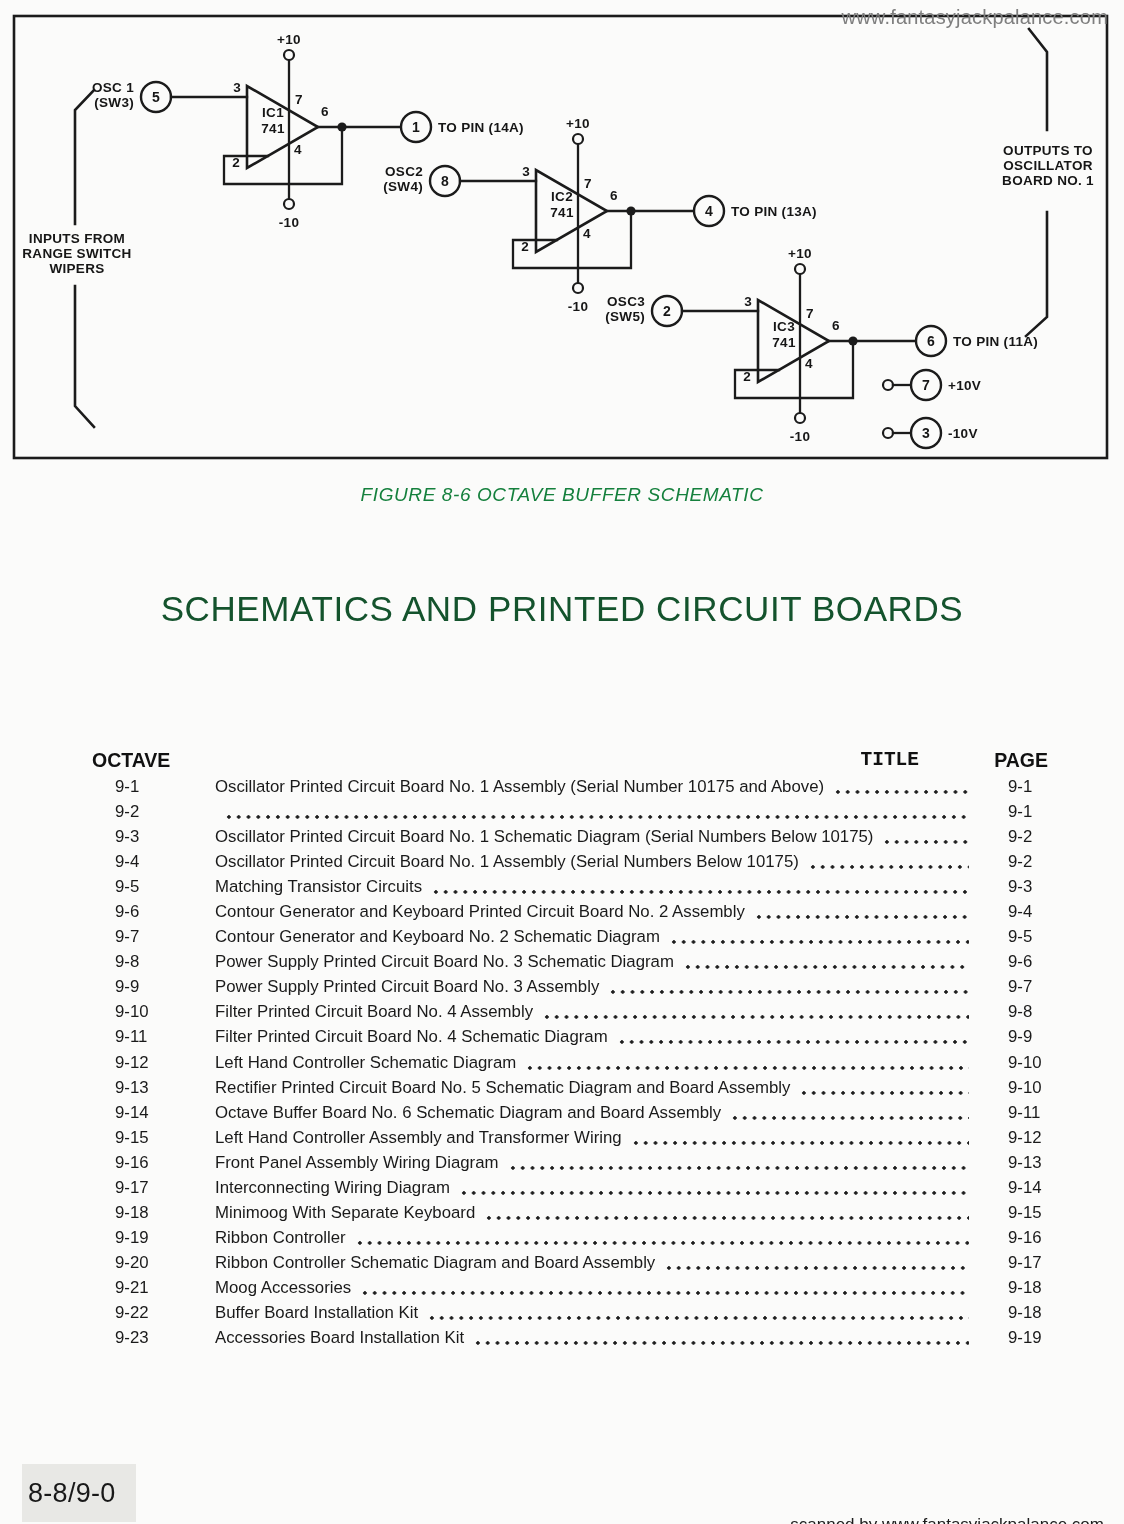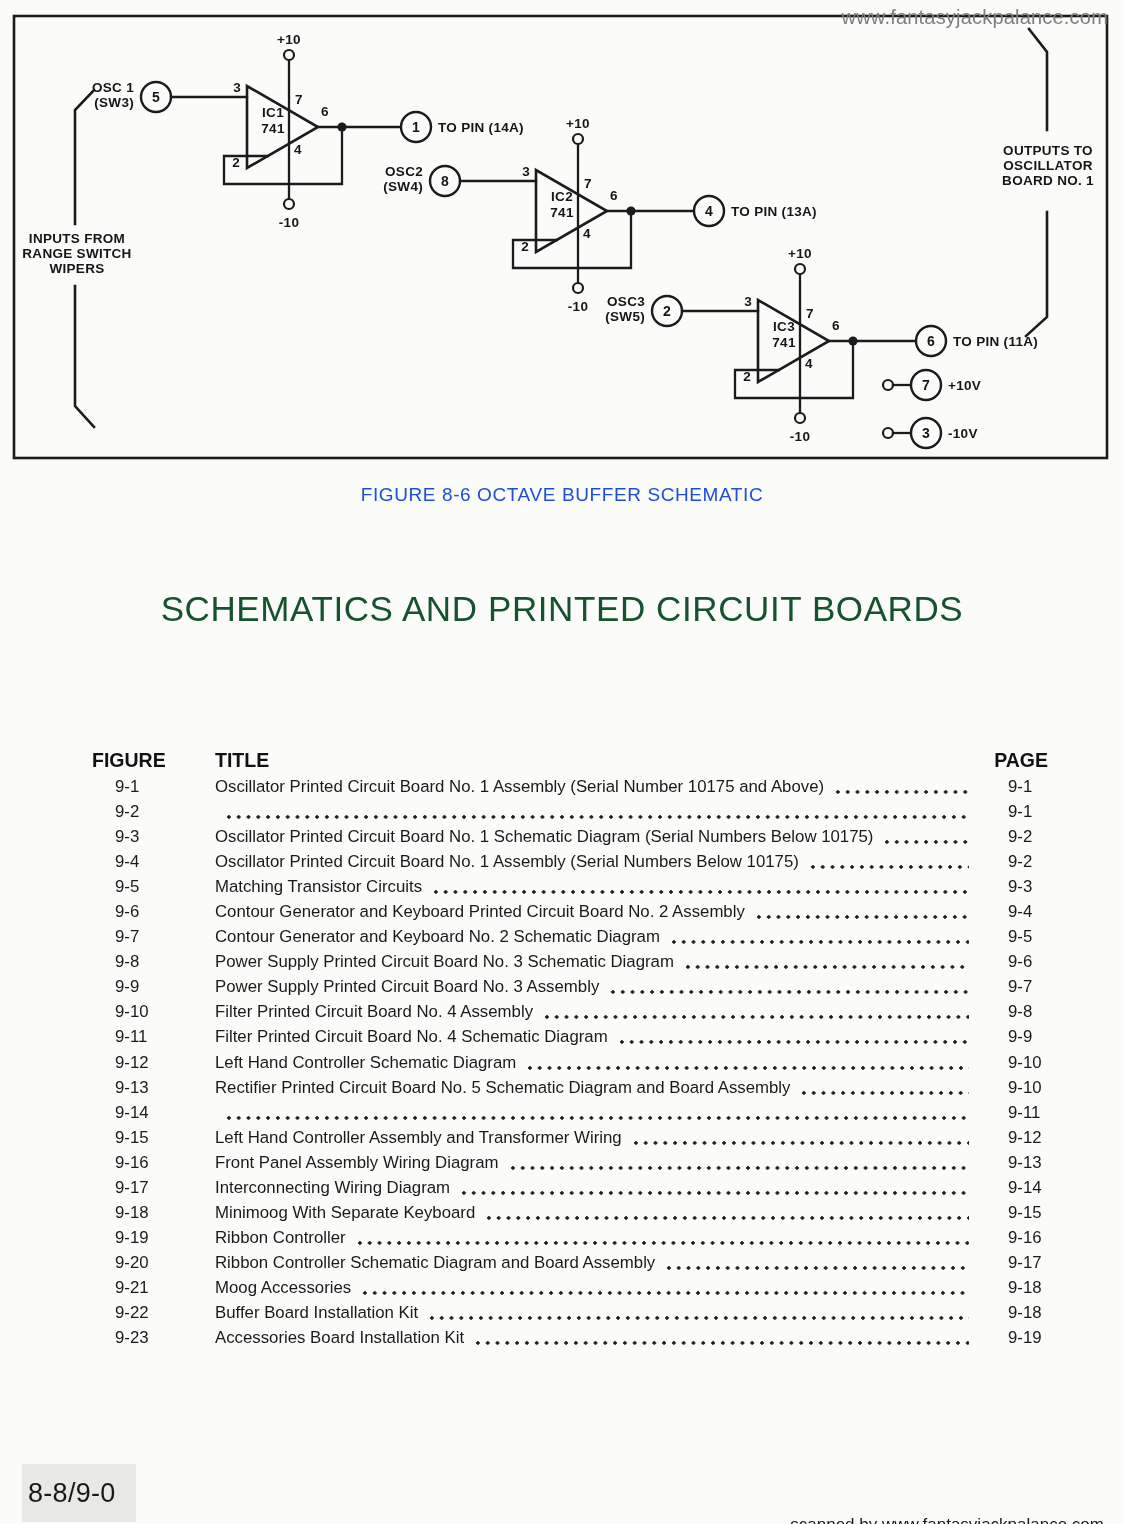--- a/index.html
+++ b/index.html
@@ -27,30 +27,30 @@
   #watermark-top {
     position:absolute; top:6px; right:16px; z-index:2;
     font-size:20px; letter-spacing:.2px; color:#7f7f7f;
   }
   #footer-patch { position:absolute; left:22px; top:1464px; width:114px; height:58px; background:#e8e8e5; }
   #page-number { position:absolute; left:28px; top:1478px; font-size:27px; letter-spacing:.3px; color:#181818; }
   #scanned-by  { position:absolute; right:20px; top:1485px; font-size:17px; color:#1c1c1c;margin-top:30px; }
   
   #figure-caption {
     position:absolute; top:484px; left:0; width:100%; text-align:center;
-    font-size:19px; letter-spacing:.6px; color:#1d4ed8;
+    font-style:italic; font-size:19px; letter-spacing:.6px; color:#15803d;
   }
   #section-heading { position:absolute; top:589px; left:0; width:100%; text-align:center; }
   #section-title   { font-size:34px; font-weight:700; letter-spacing:.5px; line-height:37px; color:#111; }
   #section-subtitle{ font-size:35px; font-weight:400; letter-spacing:.6px; line-height:38px; margin-top:1px; color:#14532d; }
   
   #toc { position:absolute; top:748px; left:92px; width:956px; }
   #toc-header { display:flex; font-size:19.5px; font-weight:700; line-height:24px; color:#111; }
   .h-fig  { width:123px; flex:none; }
-  .h-title{ flex:1; text-align:left; padding-right:57px; }
+  .h-title{ flex:1; text-align:right; padding-right:57px;font-family:Liberation Mono, monospace; }
   .h-page { width:72px; flex:none; text-align:right; }
   #toc-rows { margin-top:2px; }
   .toc-row { display:flex; height:25.05px; line-height:25.05px; font-size:16.8px; color:#1a1a1a; }
   .col-fig   { width:123px; flex:none; padding-left:23px; }
   .col-title { flex:none; white-space:nowrap; }
   .leader {
     flex:1; min-width:0; height:25.05px; margin:0 7px 0 9px;
     background-image:radial-gradient(circle at 4.9px 18px, #1c1c1c 1.45px, rgba(0,0,0,0) 2.05px);
     background-size:9.8px 25.05px; background-repeat:repeat-x;
   }
@@ -182,21 +182,21 @@
   <div id="watermark-top">www.fantasyjackpalance.com</div>
 
   <div id="figure-caption">FIGURE 8-6 OCTAVE BUFFER SCHEMATIC</div>
 
   <div id="section-heading">
     <div id="section-subtitle">SCHEMATICS AND PRINTED CIRCUIT BOARDS</div>
   </div>
 
   <div id="toc">
     <div id="toc-header">
-      <span class="h-fig">FIGURE</span>
+      <span class="h-fig">OCTAVE</span>
       <span class="h-title">TITLE</span>
       <span class="h-page">PAGE</span>
     </div>
     <div id="toc-rows">
       <div class="toc-row">
           <span class="col-fig">9-1</span>
           <span class="col-title">Oscillator Printed Circuit Board No. 1 Assembly (Serial Number 10175 and Above)</span>
           <span class="leader"></span>
           <span class="col-page">9-1</span>
         </div>
@@ -266,20 +266,21 @@
           <span class="col-page">9-10</span>
         </div>
         <div class="toc-row">
           <span class="col-fig">9-13</span>
           <span class="col-title">Rectifier Printed Circuit Board No. 5 Schematic Diagram and Board Assembly</span>
           <span class="leader"></span>
           <span class="col-page">9-10</span>
         </div>
         <div class="toc-row">
           <span class="col-fig">9-14</span>
+          <span class="col-title">Octave Buffer Board No. 6 Schematic Diagram and Board Assembly</span>
           <span class="leader"></span>
           <span class="col-page">9-11</span>
         </div>
         <div class="toc-row">
           <span class="col-fig">9-15</span>
           <span class="col-title">Left Hand Controller Assembly and Transformer Wiring</span>
           <span class="leader"></span>
           <span class="col-page">9-12</span>
         </div>
         <div class="toc-row">

